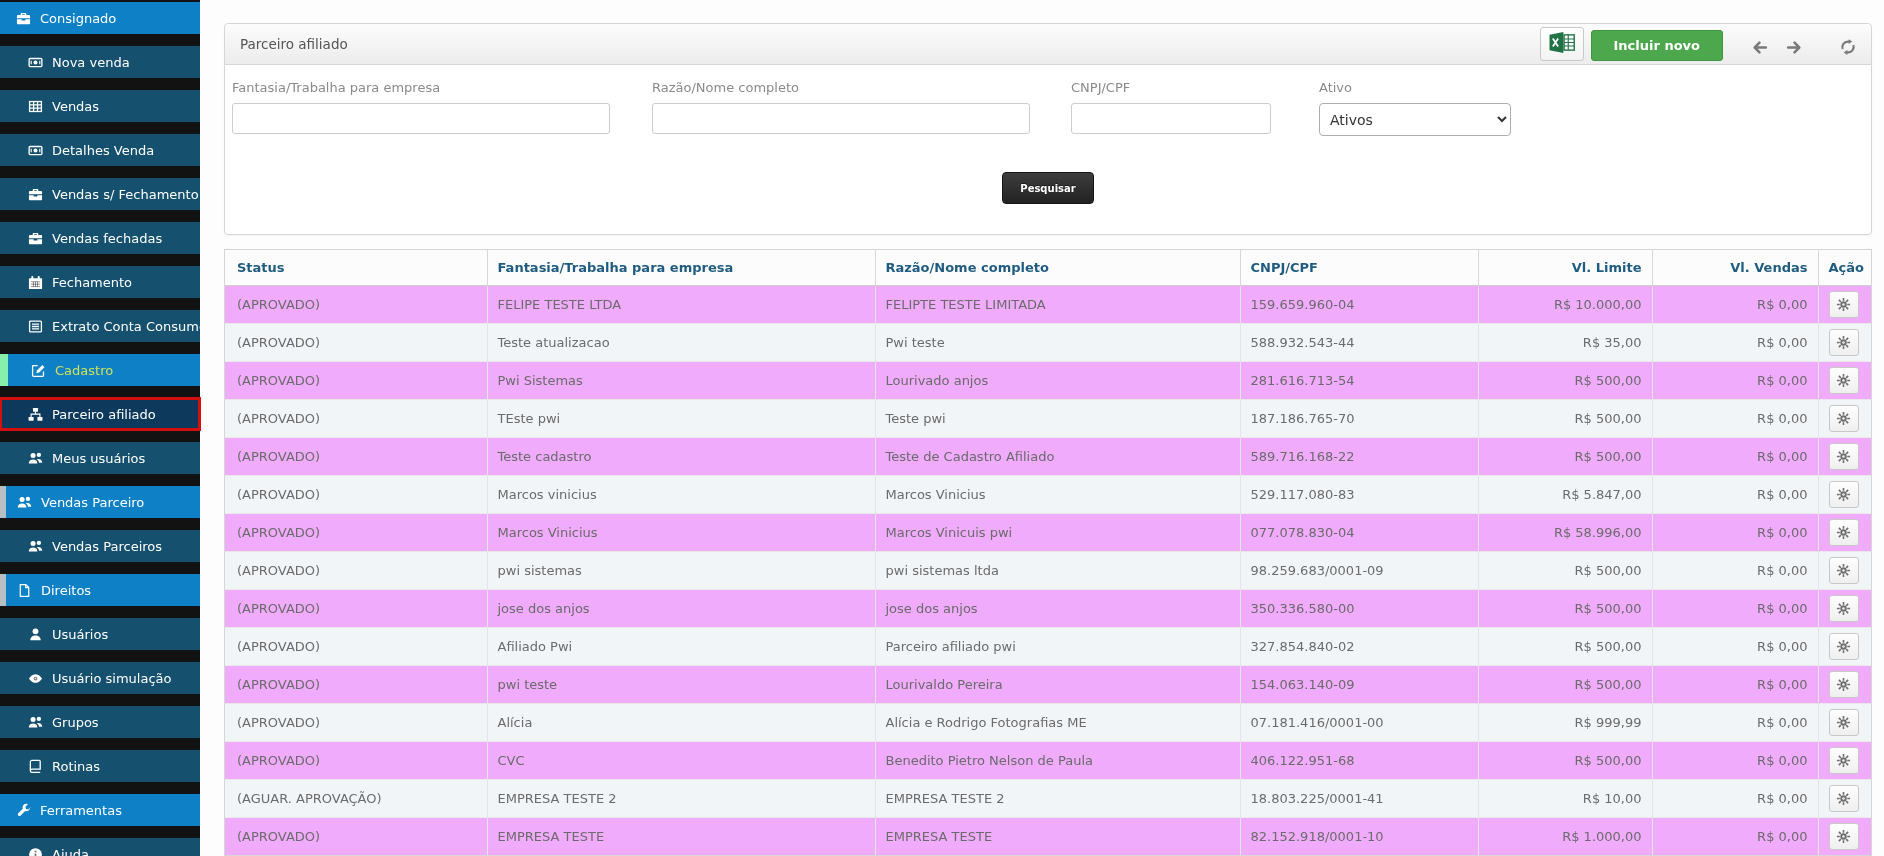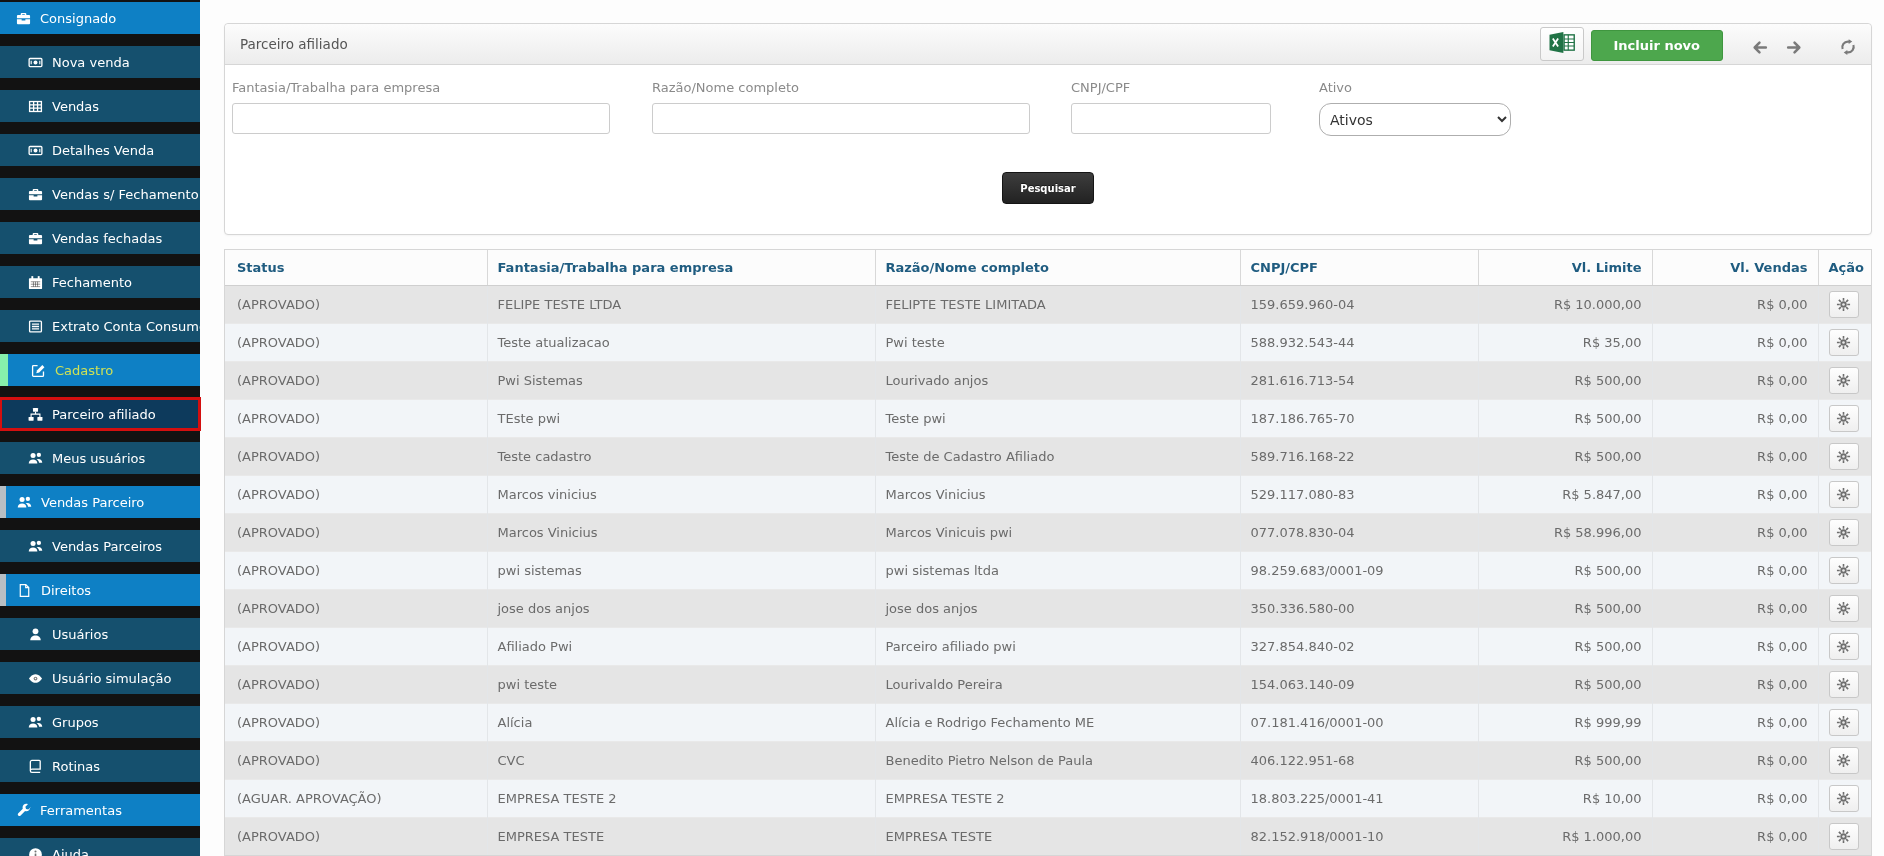--- a/index.html
+++ b/index.html
@@ -54,36 +54,36 @@
 
   .panel-body{padding:15px 7px 30px;}
   .form-row{display:flex;}
   .field{display:flex;flex-direction:column;}
   .field label{color:#8a8a8a;font-size:13px;margin-bottom:8px;}
   .field input{
     height:31px;border:1px solid #ccc;border-radius:3px;box-sizing:border-box;padding:0 8px;
     font-size:13px;color:#333;background:#fff;font-family:inherit;
   }
   .field select{
-    height:33px;border:1px solid #aeaeae;border-radius:12px;font-size:14px;color:#333;
+    height:33px;border:1px solid #aeaeae;border-radius:4px;font-size:14px;color:#333;
     padding:0 6px;background:#fff;font-family:inherit;
   }
   .f0{width:378px;margin-right:42px;}
   .f1{width:378px;margin-right:41px;}
   .f2{width:200px;margin-right:48px;}
   .f3{width:192px;}
   .search-row{display:flex;justify-content:center;margin-top:36px;}
   .btn-dark{
     background:linear-gradient(#3d3d3d,#222);border:1px solid #151515;color:#fff;font-weight:bold;
     font-size:10px;padding:0 17px;height:32px;border-radius:4px;cursor:pointer;
     font-family:"DejaVu Sans","Liberation Sans",sans-serif;text-shadow:0 -1px 0 rgba(0,0,0,.5);
   }
 
   
-  .grid{margin-top:14px;border:1px solid #d6d6d6;background:#e5e5e5;}
+  .grid{margin-top:14px;border:1px solid #d6d6d6;background:#f0abfc;}
   table{width:100%;border-collapse:collapse;table-layout:fixed;font-size:13px;}
   th{
     text-align:left;color:#1f5c80;font-weight:bold;padding:10px 10px;font-size:13px;
     background:#fcfcfc;border-bottom:1px solid #cfcfcf;border-left:1px solid #d8d8d8;
     overflow:hidden;white-space:nowrap;
   }
   th:first-child{border-left:none;}
   td{
     color:#6b6b6b;padding:10px 10px;border-left:1px solid #e3e6e9;border-top:1px solid #e9e9e9;
     overflow:hidden;white-space:nowrap;
@@ -670,21 +670,21 @@
                       <circle cx="8" cy="8" r="3.4" fill="currentColor"></circle>
                       <circle cx="8" cy="8" r="1.4" fill="rgba(255,255,255,.85)"></circle>
                     </svg>
                   </span>
                 </button>
               </td>
             </tr>
             <tr>
               <td>(APROVADO)</td>
               <td>Alícia</td>
-              <td>Alícia e Rodrigo Fechamento ME</td>
+              <td>Alícia e Rodrigo Fotografias ME</td>
               <td>07.181.416/0001-00</td>
               <td class="num">R$ 999,99</td>
               <td class="num">R$ 0,00</td>
               <td class="action-cell">
                 <button class="gear-btn">
                   <span style="display: inline-flex;">
                     <svg width="15" height="15" viewBox="0 0 16 16">
                       <g stroke="currentColor" stroke-width="1.7">
                         <path d="M8 1v3M8 12v3M1 8h3M12 8h3M3.05 3.05l2.1 2.1M10.85 10.85l2.1 2.1M12.95 3.05l-2.1 2.1M5.15 10.85l-2.1 2.1"></path>
                       </g>

